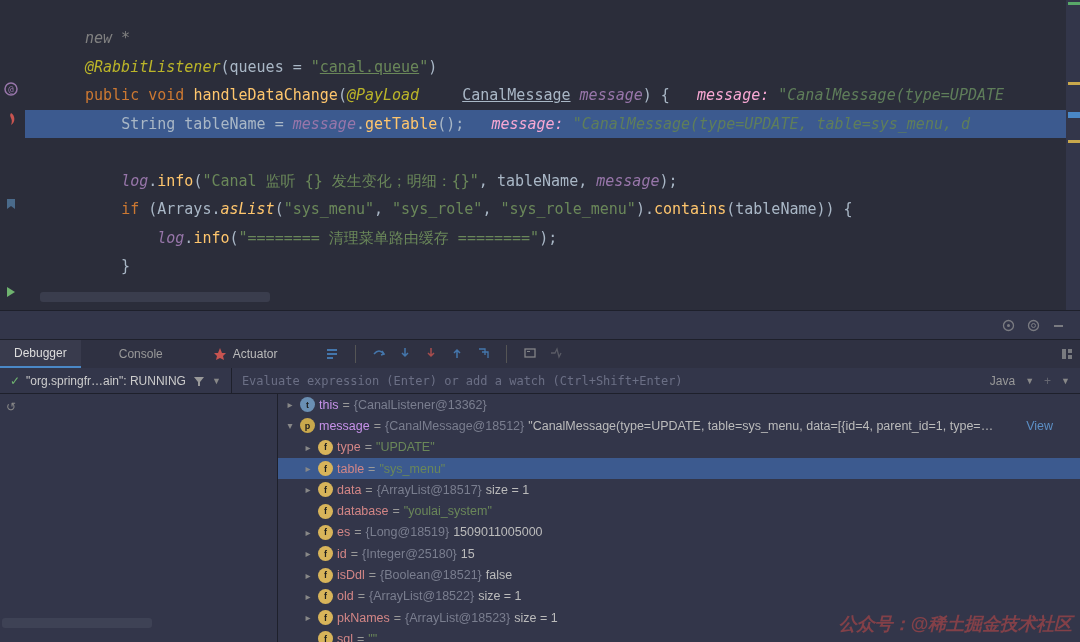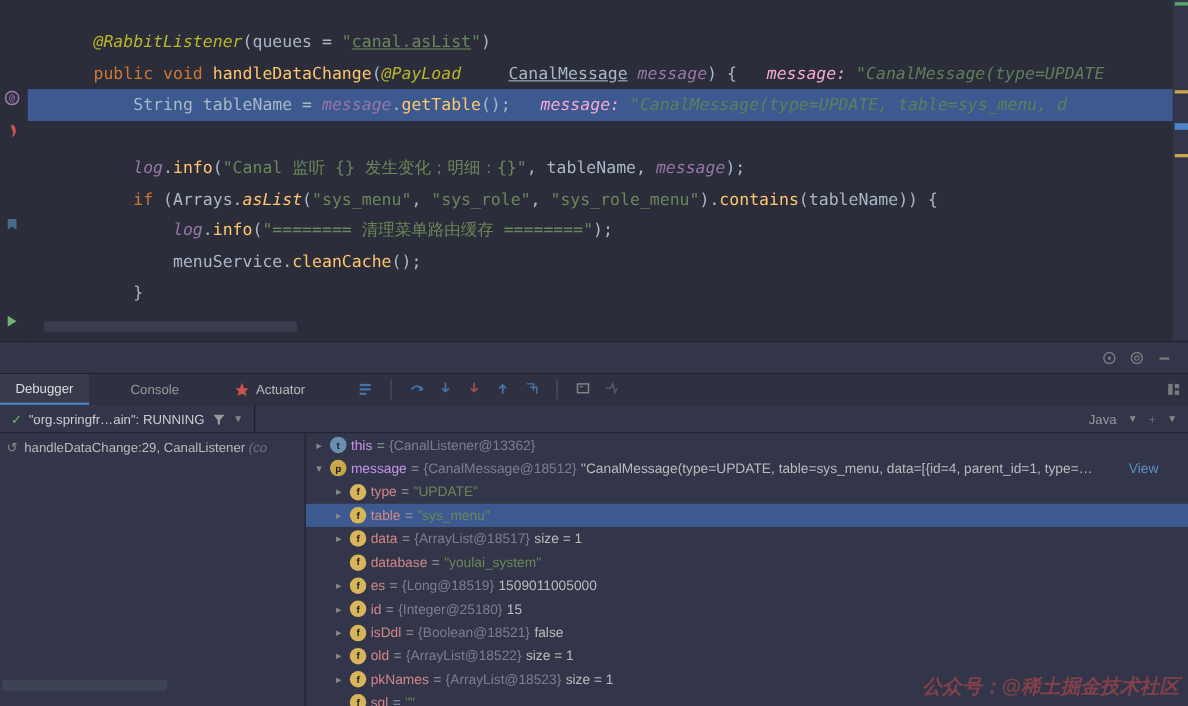--- a/index.html
+++ b/index.html
@@ -279,28 +279,28 @@
         <path d="M7 1 C4 5 10 6 7 13 C12 10 11 3 7 1" fill="#c75450"></path>
       </svg>
     <svg class="gutter-icon" style="top:197px">
         <path d="M3 2 L11 2 L11 12 L7 9 L3 12 Z" fill="#4a6a8a"></path>
       </svg>
     <svg class="gutter-icon" style="top:285px">
         <path d="M3 2 L11 7 L3 12 Z" fill="#6fb36f"></path>
       </svg>
   </div>
   <div class="code-lines">
-    <div class="code-line"><span class="ann">@RabbitListener</span><span class="normal">(queues = </span><span class="str normal">"</span><span class="str-u normal">canal.asList</span><span class="str normal">"</span><span class="normal">)</span></div>
+    <div class="code-line"><span class="comment">new *</span></div>
+    <div class="code-line"><span class="ann">@RabbitListener</span><span class="normal">(queues = </span><span class="str normal">"</span><span class="str-u normal">canal.queue</span><span class="str normal">"</span><span class="normal">)</span></div>
     <div class="code-line"><span class="kw">public void </span><span class="meth">handleDataChange</span><span class="normal">(</span><span class="ann">@PayLoad</span><span> </span><span class="id-u normal">CanalMessage</span><span class="var"> message</span><span class="normal">) {   </span><span class="hint">message: </span><span class="hint-str">"CanalMessage(type=UPDATE</span></div>
     <div class="code-line line-highlight"><span>    </span><span class="type normal">String </span><span class="normal">tableName</span><span class="normal"> = </span><span class="var">message</span><span class="normal">.</span><span class="meth">getTable</span><span class="normal">();   </span><span class="hint">message: </span><span class="hint-str">"CanalMessage(type=UPDATE, table=sys_menu, d</span></div>
     <div class="code-line"><span></span></div>
     <div class="code-line"><span>    </span><span class="var">log</span><span class="normal">.</span><span class="meth">info</span><span class="normal">(</span><span class="str normal">"Canal 监听 {} 发生变化；明细：{}"</span><span class="normal">, tableName, </span><span class="var">message</span><span class="normal">);</span></div>
     <div class="code-line"><span>    </span><span class="kw">if </span><span class="normal">(Arrays.</span><span class="ann" style="color:#ffc66d;font-style:italic">asList</span><span class="normal">(</span><span class="str normal">"sys_menu"</span><span class="normal">, </span><span class="str normal">"sys_role"</span><span class="normal">, </span><span class="str normal">"sys_role_menu"</span><span class="normal">).</span><span class="meth">contains</span><span class="normal">(tableName)) {</span></div>
     <div class="code-line"><span>        </span><span class="var">log</span><span class="normal">.</span><span class="meth">info</span><span class="normal">(</span><span class="str normal">"======== 清理菜单路由缓存 ========"</span><span class="normal">);</span></div>
-    <div class="code-line"><span>        </span><span class="normal">menuService.</span><span class="meth">cleanCache</span><span class="normal">();</span></div>
     <div class="code-line"><span class="normal">    }</span></div>
   </div>
   <div class="right-stripe">
     <div class="stripe-mark" style="top:2px;background:#59a869"></div>
     <div class="stripe-mark" style="top:82px;background:#c9a84c"></div>
     <div class="stripe-mark" style="top:112px;background:#4a88c7;height:6px"></div>
     <div class="stripe-mark" style="top:140px;background:#c9a84c"></div>
   </div>
   <div class="scrollbar-h"></div>
 </div>
@@ -380,33 +380,33 @@
 <div class="frames-bar">
   <div class="frame-label">
     <span class="frame-check">✓</span>
     <span>"org.springfr…ain": RUNNING</span>
     <svg width="14" height="12">
         <path d="M2 2 L12 2 L8 7 L8 11 L6 11 L6 7 Z" fill="#999"></path>
       </svg>
     <span style="color:#888;font-size:9px">▼</span>
   </div>
   <div style="width:1px;background:#1e202b;height:100%"></div>
+  <span class="eval-hint">Evaluate expression (Enter) or add a watch (Ctrl+Shift+Enter)</span>
   <div class="lang-box">
     <span>Java</span>
     <span style="color:#888;font-size:9px">▼</span>
     <span style="opacity:0.5">+</span>
     <span style="color:#888;font-size:9px">▼</span>
   </div>
 </div>
 
 <div class="debug-body">
   <div class="frames-panel">
     <div class="frame-item">
       <span style="color:#888">↺</span>
-      <span><span>handleDataChange:29, CanalListener </span><span class="frame-dim">(co</span></span>
     </div>
     <div style="position:relative;top:200px">
         <div class="scrollbar-h2"></div>
       </div>
   </div>
   <div class="vars-panel" id="vars-container">
       <div class="var-row" style="padding-left: 6px;">
         <span class="arrow">▸</span>
         <span class="badge t">t</span>
         <span class="var-name "> this</span>

